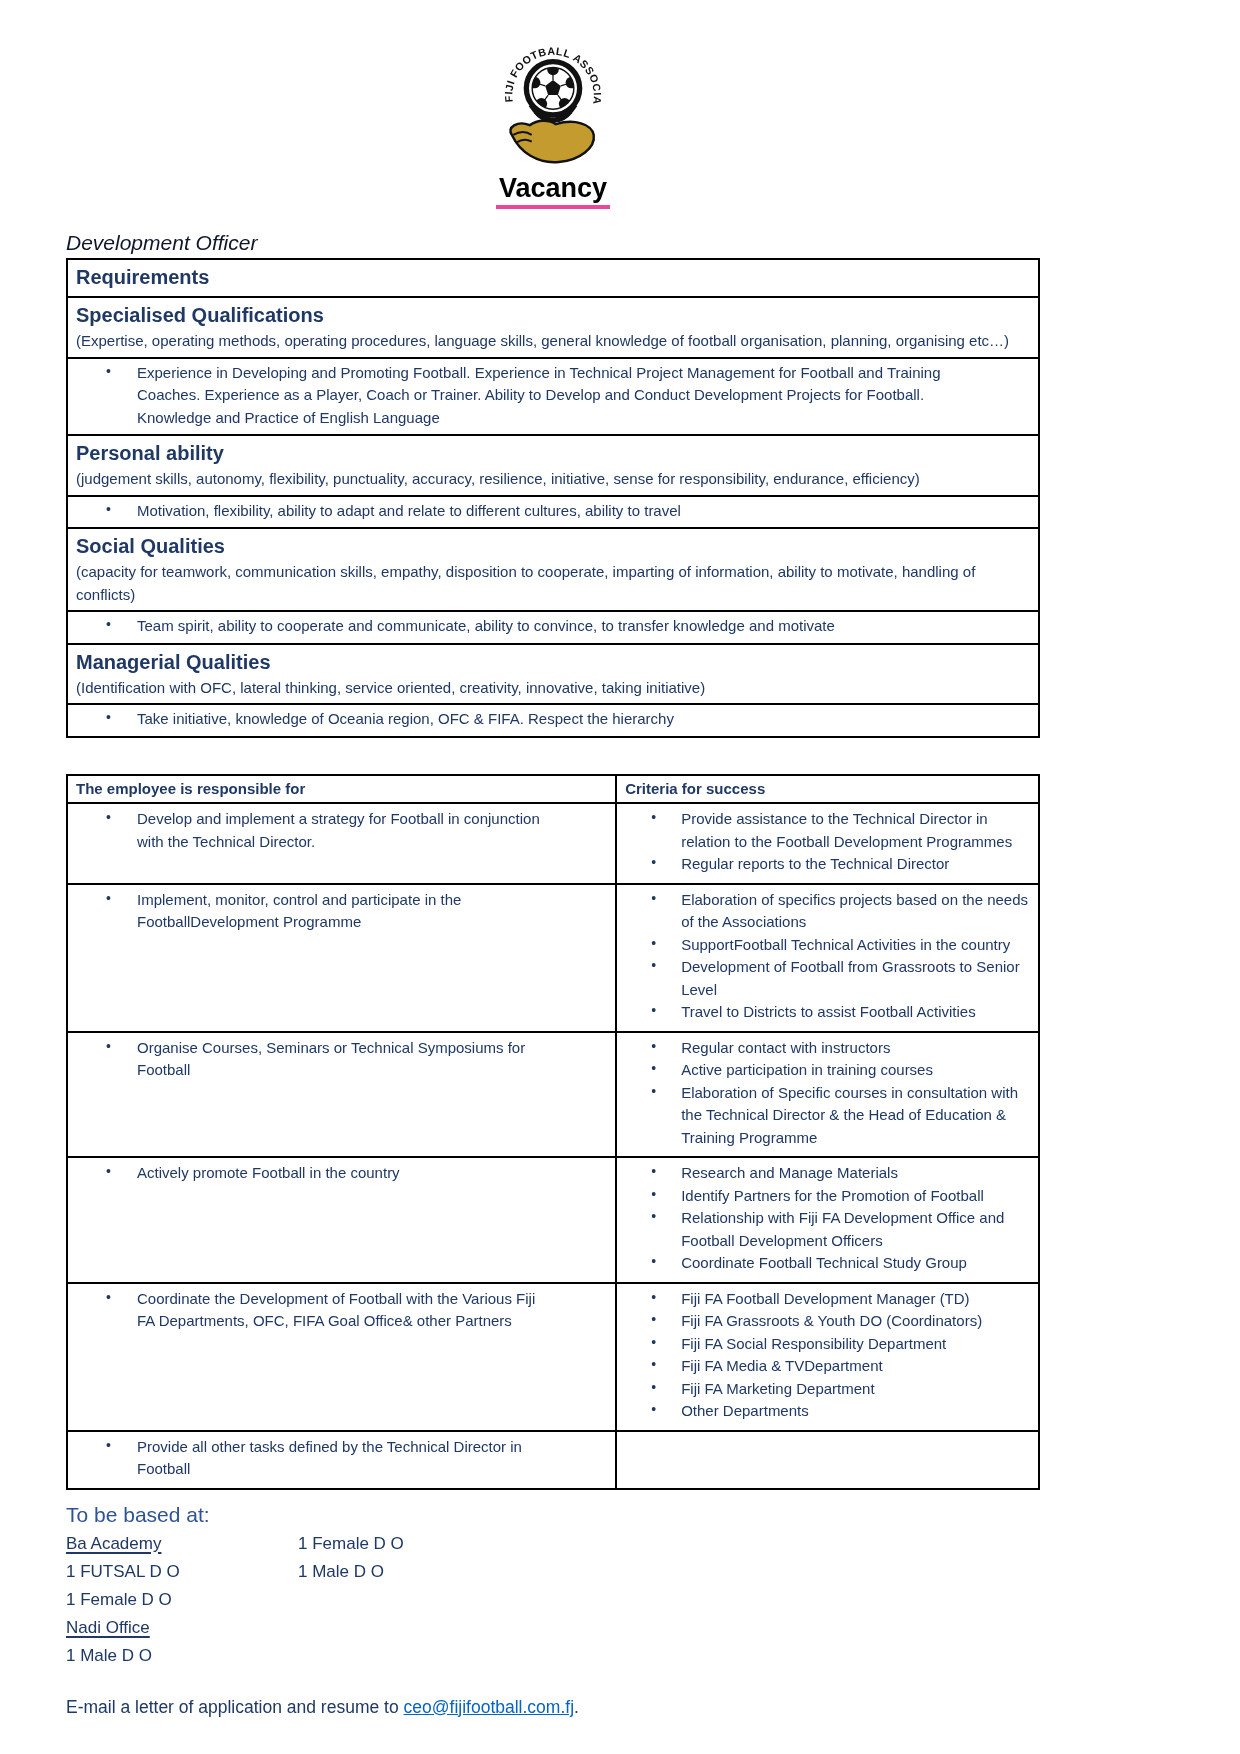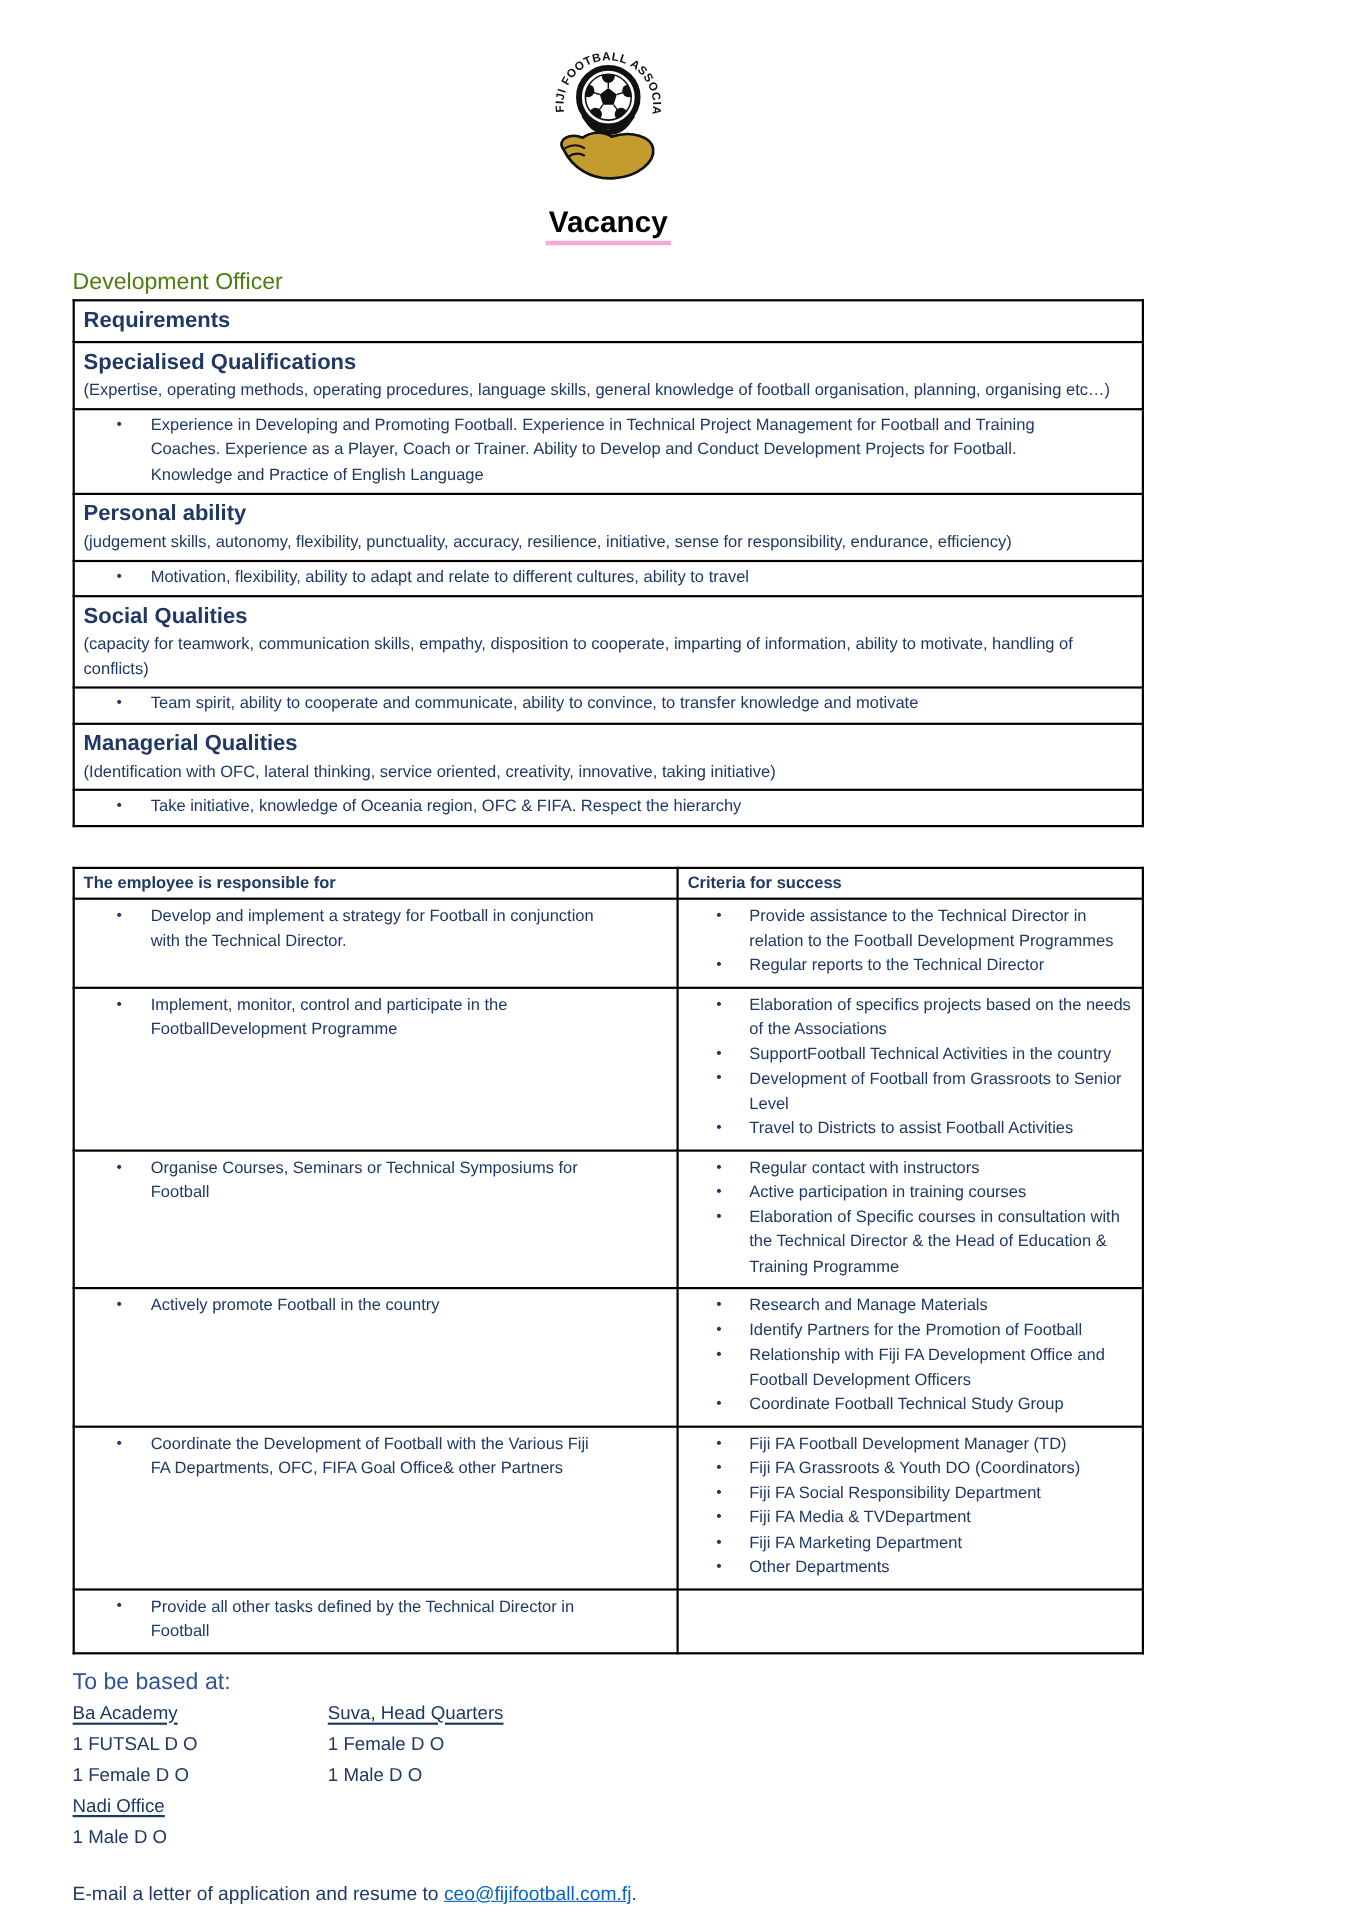--- a/index.html
+++ b/index.html
@@ -7,26 +7,26 @@
   body {
     width:1240px; height:1754px;
     font-family:"Liberation Sans","DejaVu Sans",sans-serif;
     color:#1F3864;
   }
   .page { width:1240px; height:1754px; padding:26px 200px 0 66px; overflow:hidden; background:#fff; }
 
   .masthead { text-align:center; }
   .logo { display:block; margin:0 auto; }
   .vacancy {
-    display:inline-block; margin-top:15px;
+    display:inline-block; margin-top:1px;
     font-size:27px; font-weight:bold; color:#000;
-    border-bottom:4px solid #f9a8d4; padding:0 3px 1px; line-height:1.15;
+    border-bottom:4px solid #ec4899; padding:0 3px 1px; line-height:1.15;
   }
 
-  .pos-title { font-size:21px; font-weight:400; color:#4d7c0f; margin:22px 0 3px; }
+  .pos-title { font-size:21px; font-weight:400; color:#0f172a; margin:22px 0 3px;font-style:italic; }
 
   table { border-collapse:collapse; width:100%; table-layout:fixed; }
   td, th { border:2px solid #000; vertical-align:top; }
 
   .sec-cell { padding:2px 8px 4px; }
   .sec-title { font-weight:bold; font-size:20px; line-height:1.5; }
   .sec-desc  { font-size:15px; line-height:1.5; }
   .bullet-cell { padding:3px 40px 5px 0; }
   .bullet { position:relative; padding-left:69px; font-size:15px; line-height:1.5; }
   .bullet .dot { position:absolute; left:38px; top:-1px; font-size:14px; }
@@ -231,21 +231,20 @@
           <div class="loc-item">1 FUTSAL D O</div>
           <div class="loc-item">1 Female D O</div>
         </div>
         <div class="loc-group">
           <div class="loc-title">Nadi Office</div>
           <div class="loc-item">1 Male D O</div>
         </div>
       </div>
       <div class="based-col-2">
         <div class="loc-group">
-          <div class="loc-title">Suva, Head Quarters</div>
           <div class="loc-item">1 Female D O</div>
           <div class="loc-item">1 Male D O</div>
         </div>
       </div>
     </div>
 
   <p class="email-line"><span>E-mail a letter of application and resume to </span><a href="#">ceo@fijifootball.com.fj</a><span>.</span></p>
 
   <p class="closing-line"><span>Closing date is 31</span><sup>st</sup><span> January 2020.</span></p>
 

